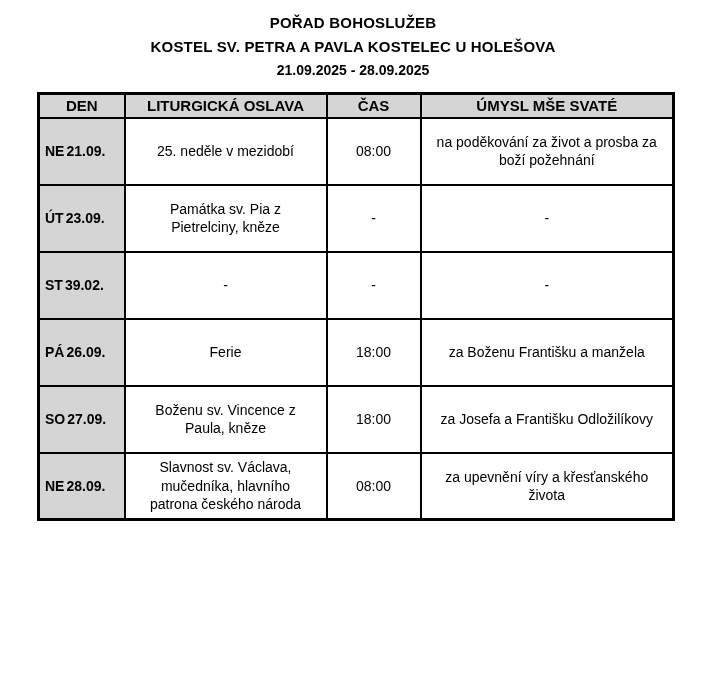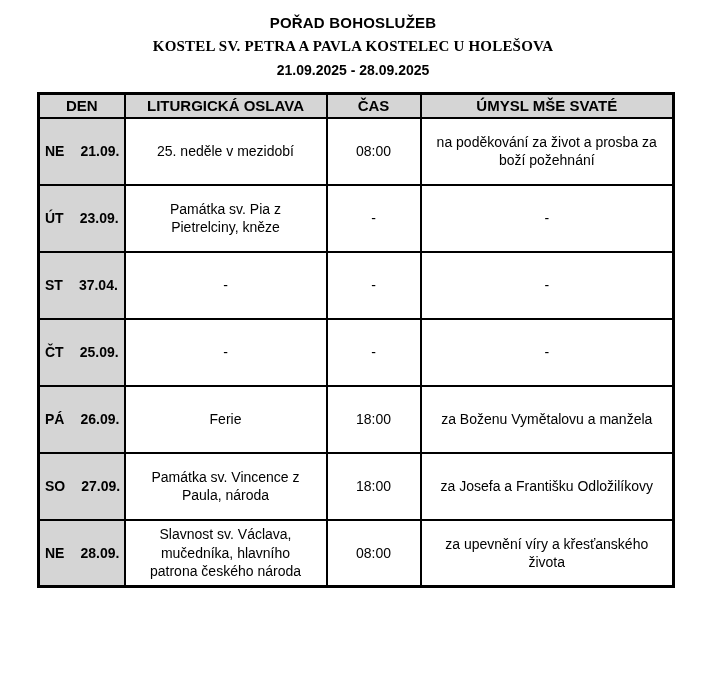--- a/index.html
+++ b/index.html
@@ -25,21 +25,20 @@
   .title-line1 {
     font-size: 15px;
     font-weight: bold;
     letter-spacing: 0.2px;
   }
   .title-line2 {
     font-size: 15px;
     font-weight: bold;
     margin-top: 7px;
     letter-spacing: 0.2px;
-    font-family: Liberation Serif, serif;
   }
   .title-date {
     font-size: 14px;
     font-weight: bold;
     margin-top: 7px;
   }
   table.schedule {
     border-collapse: collapse;
     table-layout: fixed;
     margin: 14px 0 0 37px;
@@ -67,21 +66,21 @@
   }
   td.day {
     background: var(--day-bg, #d5d5d5);
     font-weight: bold;
     font-size: 15px;
     text-align: left;
     padding: 2px 2px 2px 5px;
     white-space: nowrap;
   }
   td.day .date {
-    margin-left: 16px;
+    margin-left: 2px;
   }
   td.celebration {
     text-align: center;
     padding: 2px 18px;
   }
   td.time {
     text-align: center;
     padding: 14px 4px;
   }
   td.intention {
@@ -130,50 +129,42 @@
     <td class="day">
       <span class="abbr">ÚT</span><span class="date">23.09.</span>
     </td>
     <td class="celebration">Památka sv. Pia z Pietrelciny, kněze</td>
     <td class="time">-</td>
     <td class="intention">-</td>
   </tr>
 
   <tr>
     <td class="day">
-      <span class="abbr">ST</span><span class="date">37.04.</span>
+      <span class="abbr">ST</span><span class="date">39.02.</span>
     </td>
     <td class="celebration">-</td>
     <td class="time">-</td>
     <td class="intention">-</td>
   </tr>
 
-  <tr>
-    <td class="day">
-      <span class="abbr">ČT</span><span class="date">25.09.</span>
-    </td>
-    <td class="celebration">-</td>
-    <td class="time">-</td>
-    <td class="intention">-</td>
-  </tr>
 
   <tr>
     <td class="day">
       <span class="abbr">PÁ</span><span class="date">26.09.</span>
     </td>
     <td class="celebration">Ferie</td>
     <td class="time">18:00</td>
-    <td class="intention">za Boženu Vymětalovu a manžela</td>
+    <td class="intention">za Boženu Františku a manžela</td>
   </tr>
 
   <tr>
     <td class="day">
       <span class="abbr">SO</span><span class="date">27.09.</span>
     </td>
-    <td class="celebration">Památka sv. Vincence z Paula, národa</td>
+    <td class="celebration">Boženu sv. Vincence z Paula, kněze</td>
     <td class="time">18:00</td>
     <td class="intention">za Josefa a Františku Odložilíkovy</td>
   </tr>
 
   <tr>
     <td class="day">
       <span class="abbr">NE</span><span class="date">28.09.</span>
     </td>
     <td class="celebration">Slavnost sv. Václava, mučedníka, hlavního patrona českého národa</td>
     <td class="time">08:00</td>

